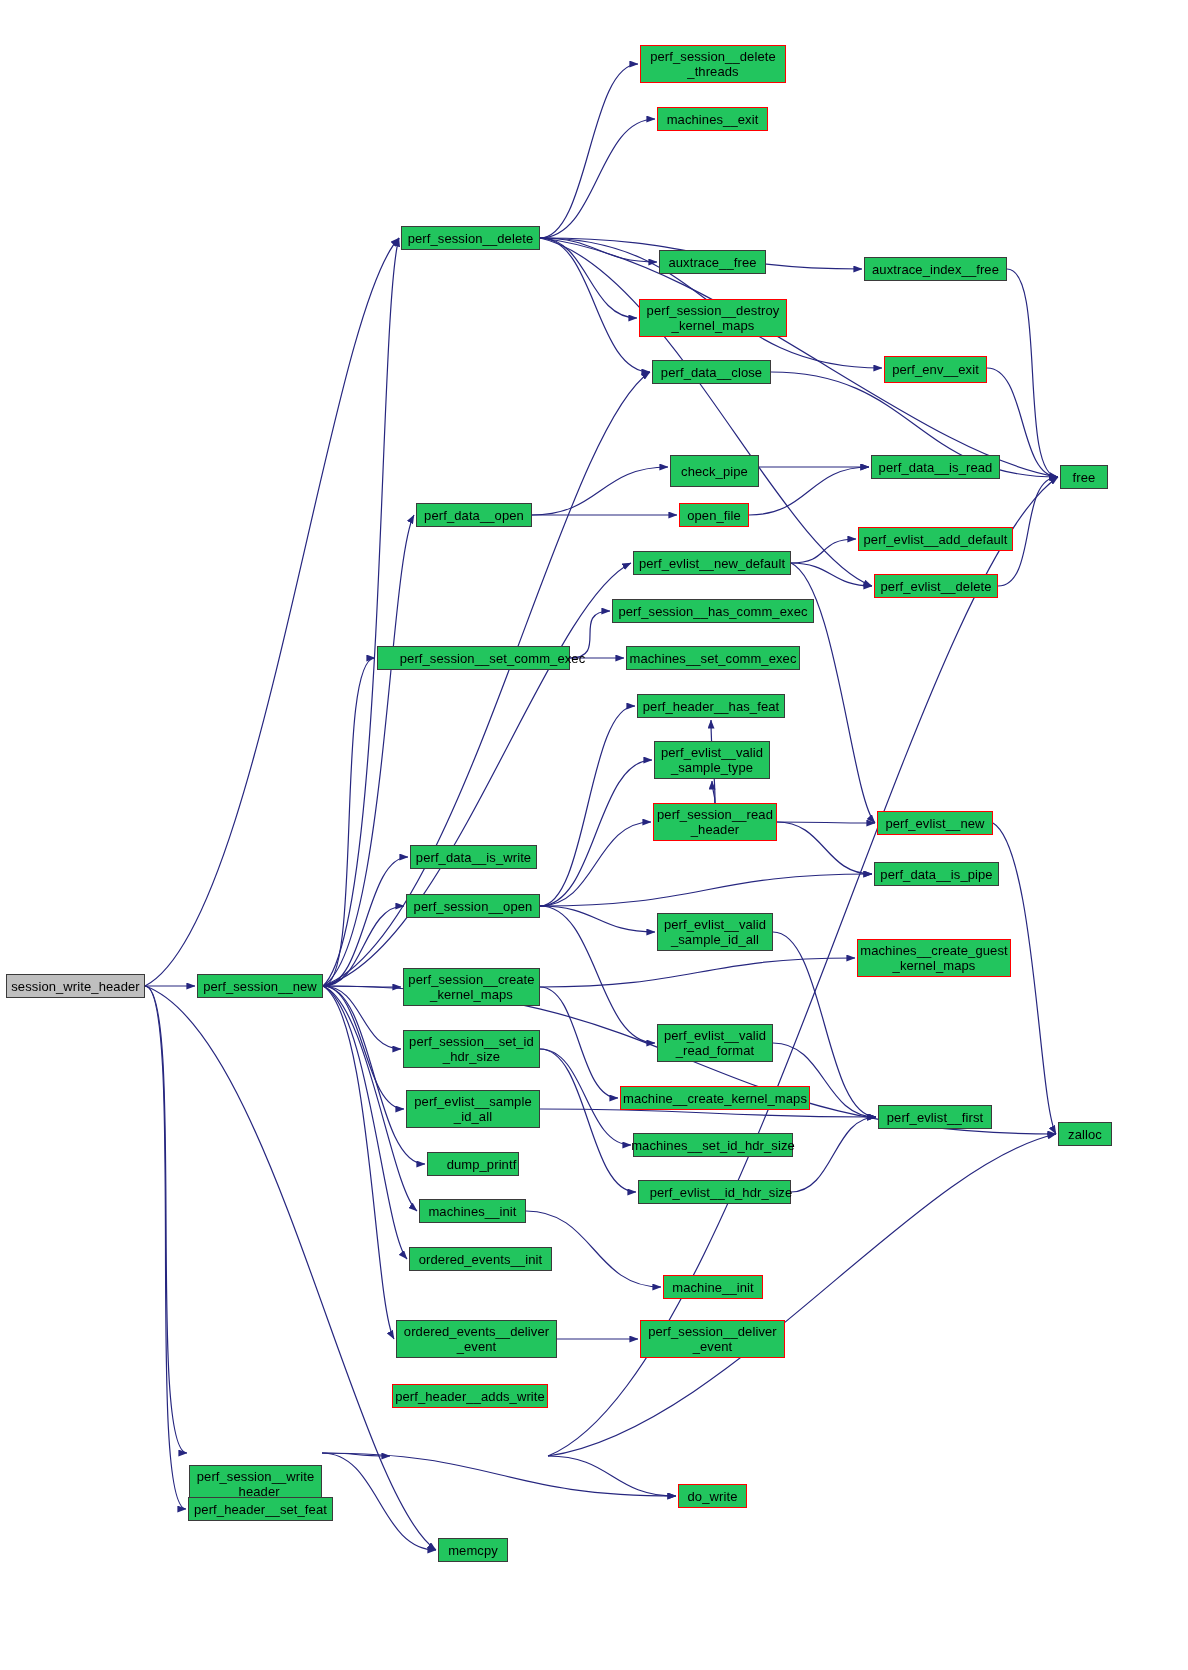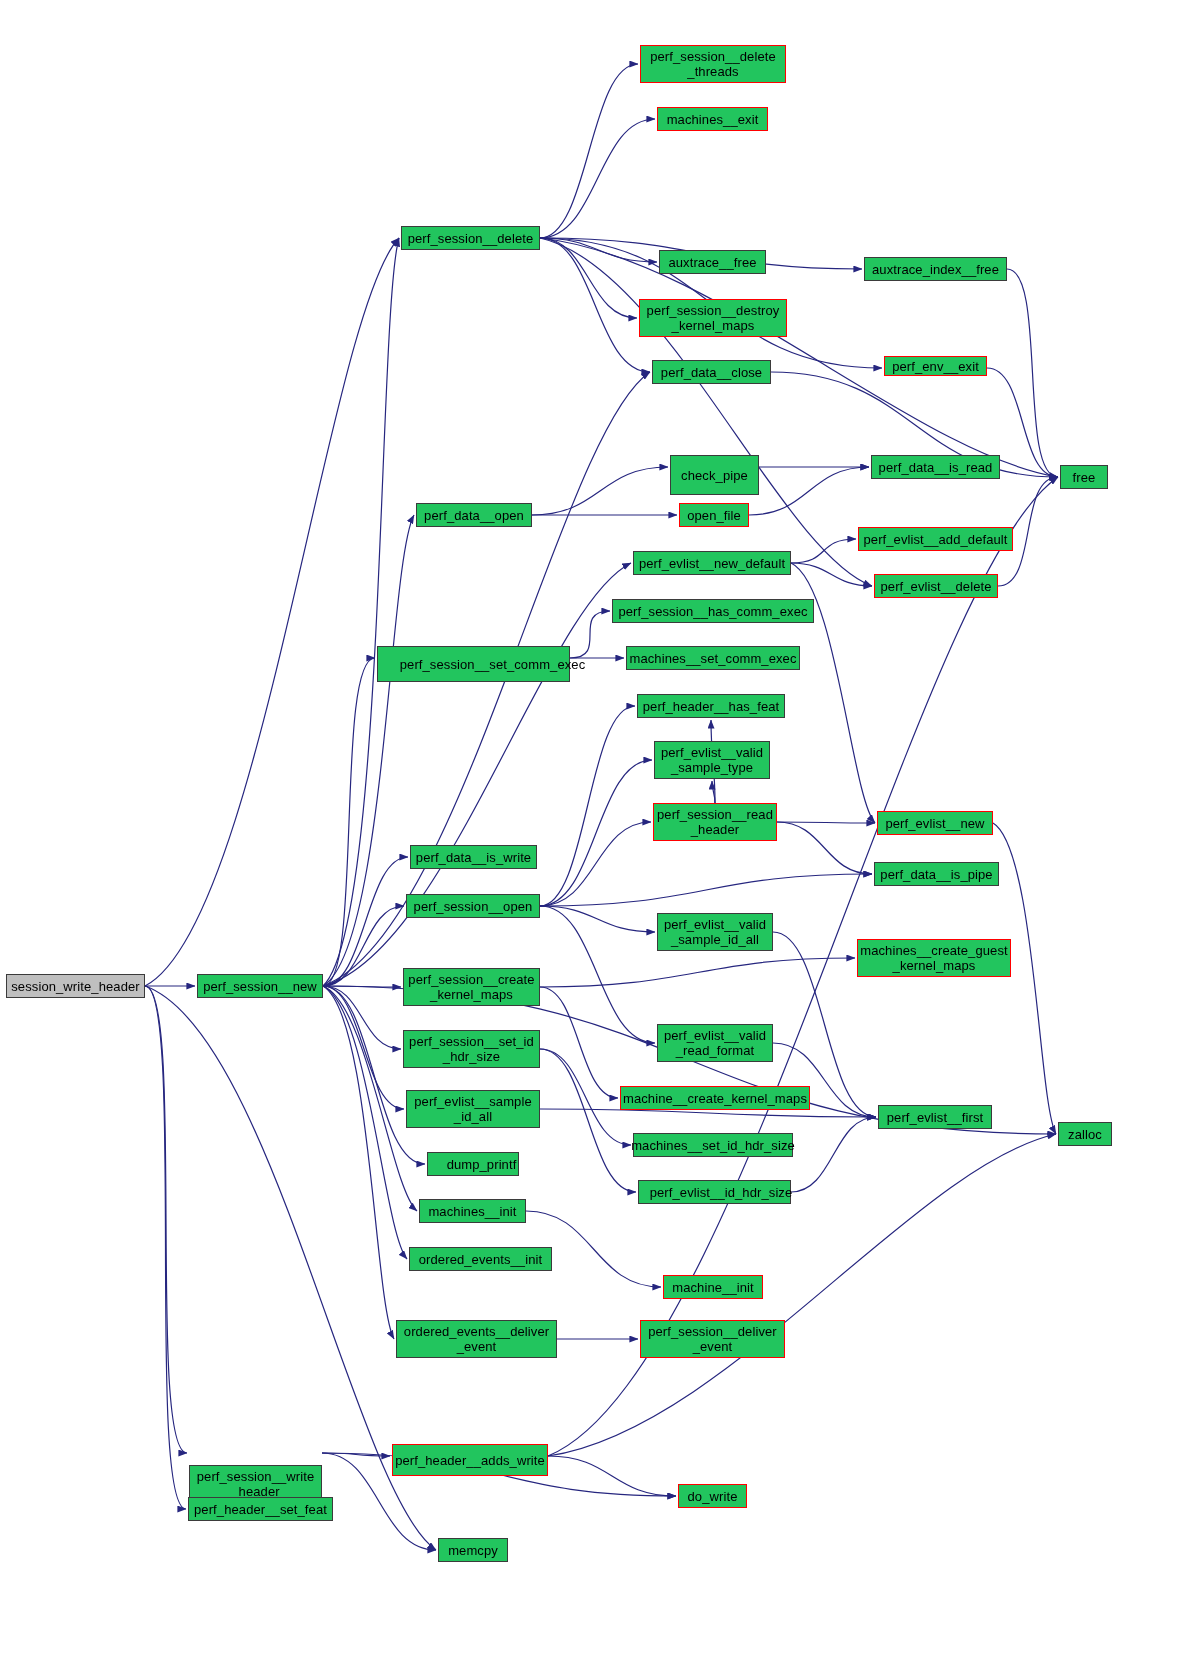--- a/index.html
+++ b/index.html
@@ -101,31 +101,31 @@
       <div class="node" style="left: 197px; top: 974px; width: 126px; height: 24px;">perf_session__new</div>
       <div class="node" style="left: 401px; top: 226px; width: 139px; height: 24px;">perf_session__delete</div>
       <div class="node red" style="left: 640px; top: 45px; width: 146px; height: 38px;">perf_session__delete
 _threads</div>
       <div class="node red" style="left: 657px; top: 107px; width: 111px; height: 24px;">machines__exit</div>
       <div class="node" style="left: 659px; top: 250px; width: 107px; height: 24px;">auxtrace__free</div>
       <div class="node red" style="left: 639px; top: 299px; width: 148px; height: 38px;">perf_session__destroy
 _kernel_maps</div>
       <div class="node" style="left: 652px; top: 360px; width: 119px; height: 24px;">perf_data__close</div>
       <div class="node" style="left: 864px; top: 257px; width: 143px; height: 24px;">auxtrace_index__free</div>
-      <div class="node red" style="left: 884px; top: 356px; width: 103px; height: 20px;">perf_env__exit</div>
+      <div class="node red" style="left: 884px; top: 356px; width: 103px; height: 27px;">perf_env__exit</div>
       <div class="node" style="left: 1060px; top: 465px; width: 48px; height: 24px;">free</div>
-      <div class="node" style="left: 670px; top: 455px; width: 89px; height: 40px;">check_pipe</div>
+      <div class="node" style="left: 670px; top: 455px; width: 89px; height: 32px;">check_pipe</div>
       <div class="node" style="left: 871px; top: 455px; width: 129px; height: 24px;">perf_data__is_read</div>
       <div class="node" style="left: 416px; top: 503px; width: 116px; height: 24px;">perf_data__open</div>
       <div class="node red" style="left: 679px; top: 503px; width: 70px; height: 24px;">open_file</div>
       <div class="node" style="left: 633px; top: 551px; width: 158px; height: 24px;">perf_evlist__new_default</div>
       <div class="node red" style="left: 858px; top: 527px; width: 155px; height: 24px;">perf_evlist__add_default</div>
       <div class="node red" style="left: 874px; top: 574px; width: 124px; height: 24px;">perf_evlist__delete</div>
       <div class="node" style="left: 612px; top: 599px; width: 202px; height: 24px;">perf_session__has_comm_exec</div>
-      <div class="node" style="left: 377px; top: 646px; width: 193px; height: 36px; padding-left: 41px;">perf_session__set_comm_exec</div>
+      <div class="node" style="left: 377px; top: 646px; width: 193px; height: 24px; padding-left: 41px;">perf_session__set_comm_exec</div>
       <div class="node" style="left: 626px; top: 646px; width: 174px; height: 24px;">machines__set_comm_exec</div>
       <div class="node" style="left: 637px; top: 694px; width: 148px; height: 24px;">perf_header__has_feat</div>
       <div class="node" style="left: 654px; top: 741px; width: 116px; height: 38px;">perf_evlist__valid
 _sample_type</div>
       <div class="node red" style="left: 653px; top: 803px; width: 124px; height: 38px;">perf_session__read
 _header</div>
       <div class="node red" style="left: 877px; top: 811px; width: 116px; height: 24px;">perf_evlist__new</div>
       <div class="node" style="left: 874px; top: 862px; width: 125px; height: 24px;">perf_data__is_pipe</div>
       <div class="node" style="left: 410px; top: 845px; width: 127px; height: 24px;">perf_data__is_write</div>
       <div class="node" style="left: 406px; top: 894px; width: 134px; height: 24px;">perf_session__open</div>
@@ -149,18 +149,18 @@
       <div class="node" style="left: 427px; top: 1152px; width: 92px; height: 24px; padding-left: 20px;">dump_printf</div>
       <div class="node" style="left: 419px; top: 1199px; width: 107px; height: 24px;">machines__init</div>
       <div class="node" style="left: 409px; top: 1247px; width: 143px; height: 24px;">ordered_events__init</div>
       <div class="node red" style="left: 663px; top: 1275px; width: 100px; height: 24px;">machine__init</div>
       <div class="node" style="left: 396px; top: 1320px; width: 161px; height: 38px;">ordered_events__deliver
 _event</div>
       <div class="node red" style="left: 640px; top: 1320px; width: 145px; height: 38px;">perf_session__deliver
 _event</div>
       <div class="node" style="left: 189px; top: 1434px; width: 133px; height: 38px; margin-top: 31px;">perf_session__write
 _header</div>
-      <div class="node red" style="left: 392px; top: 1444px; width: 156px; height: 32px;">perf_header__adds_write</div>
+      <div class="node red" style="left: 392px; top: 1384px; width: 156px; height: 24px;">perf_header__adds_write</div>
       <div class="node red" style="left: 678px; top: 1484px; width: 69px; height: 24px;">do_write</div>
       <div class="node" style="left: 188px; top: 1497px; width: 145px; height: 24px;">perf_header__set_feat</div>
       <div class="node" style="left: 438px; top: 1538px; width: 70px; height: 24px;">memcpy</div>
     </div>
 </div>
 
 </body></html>

